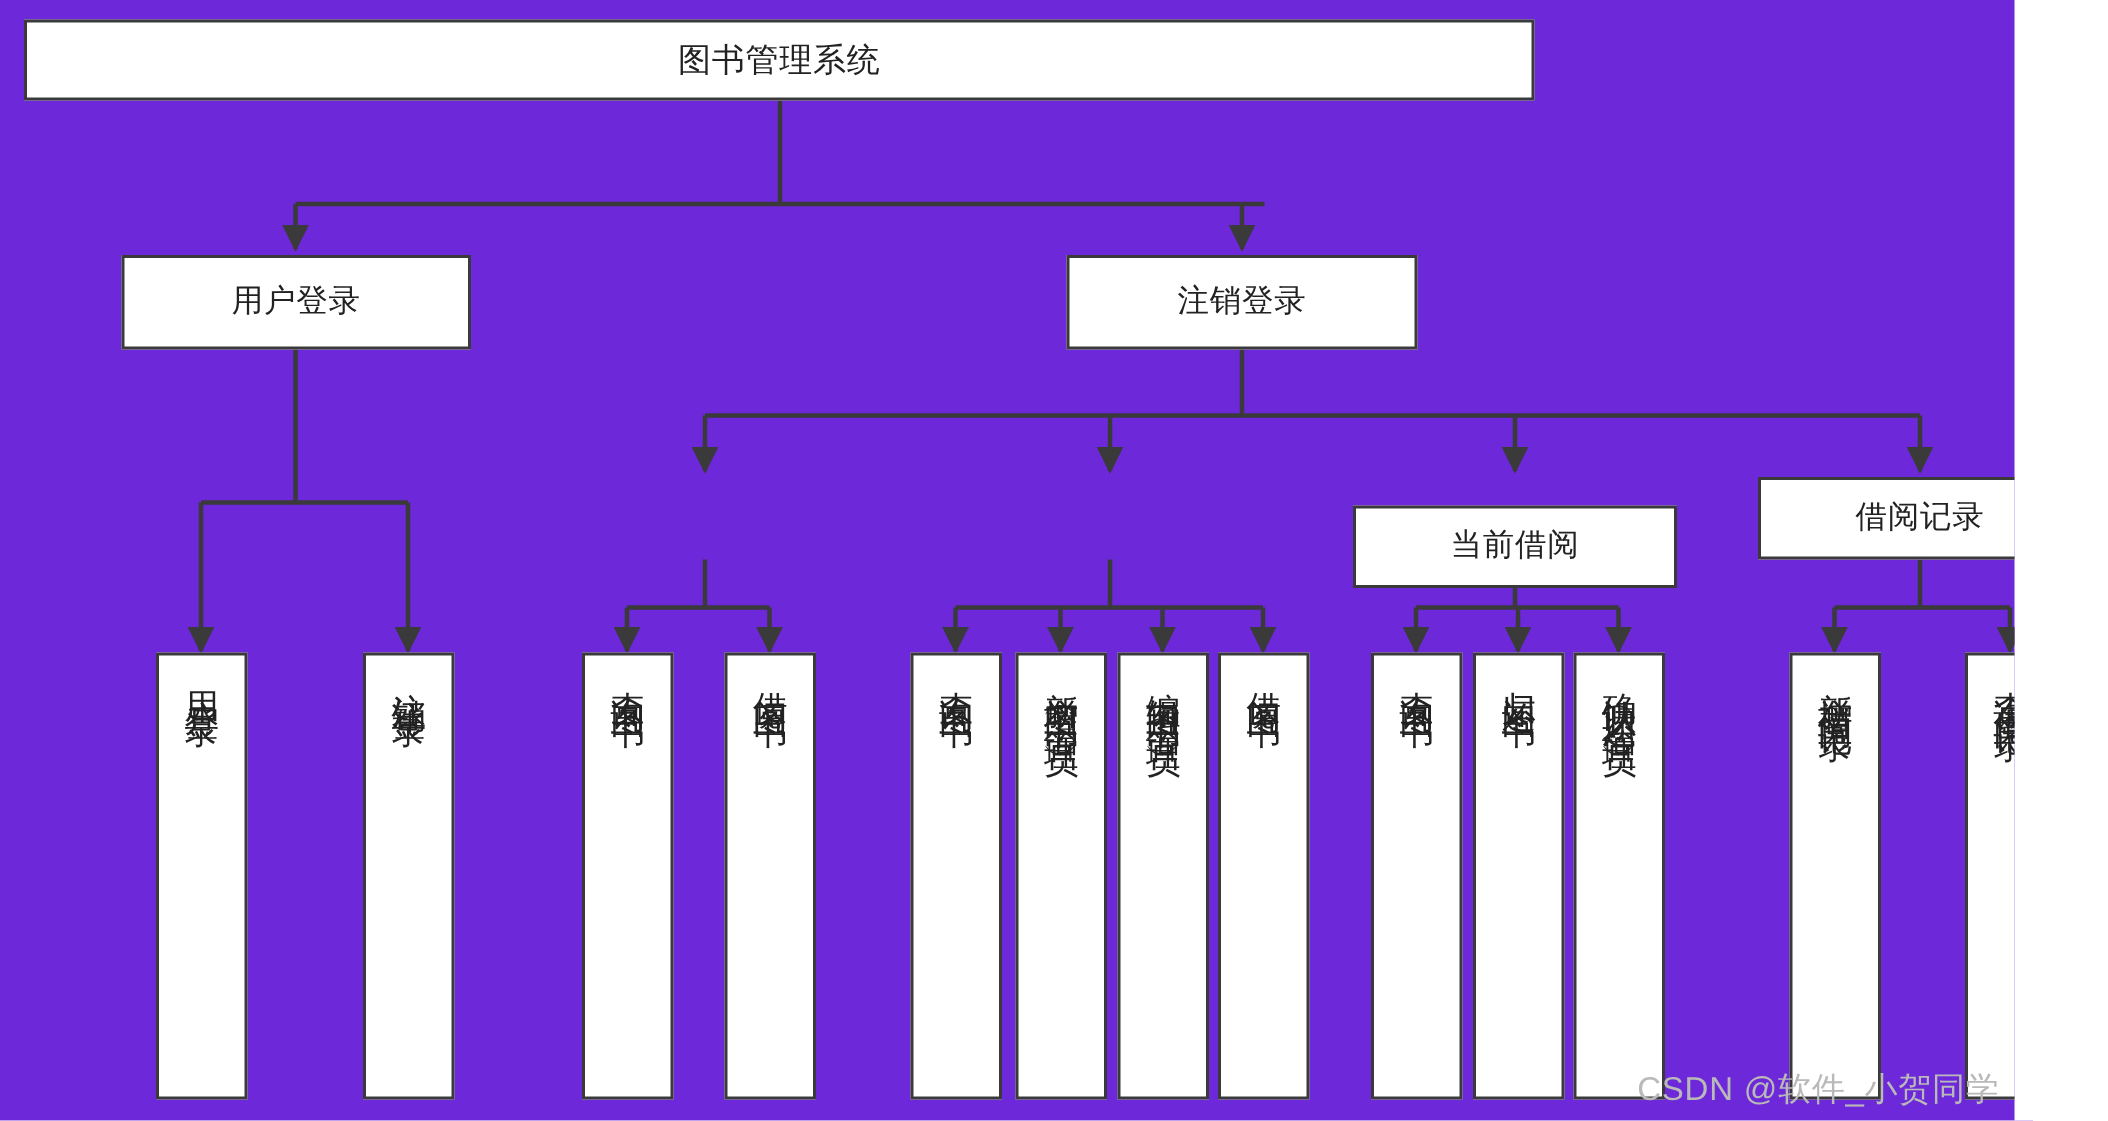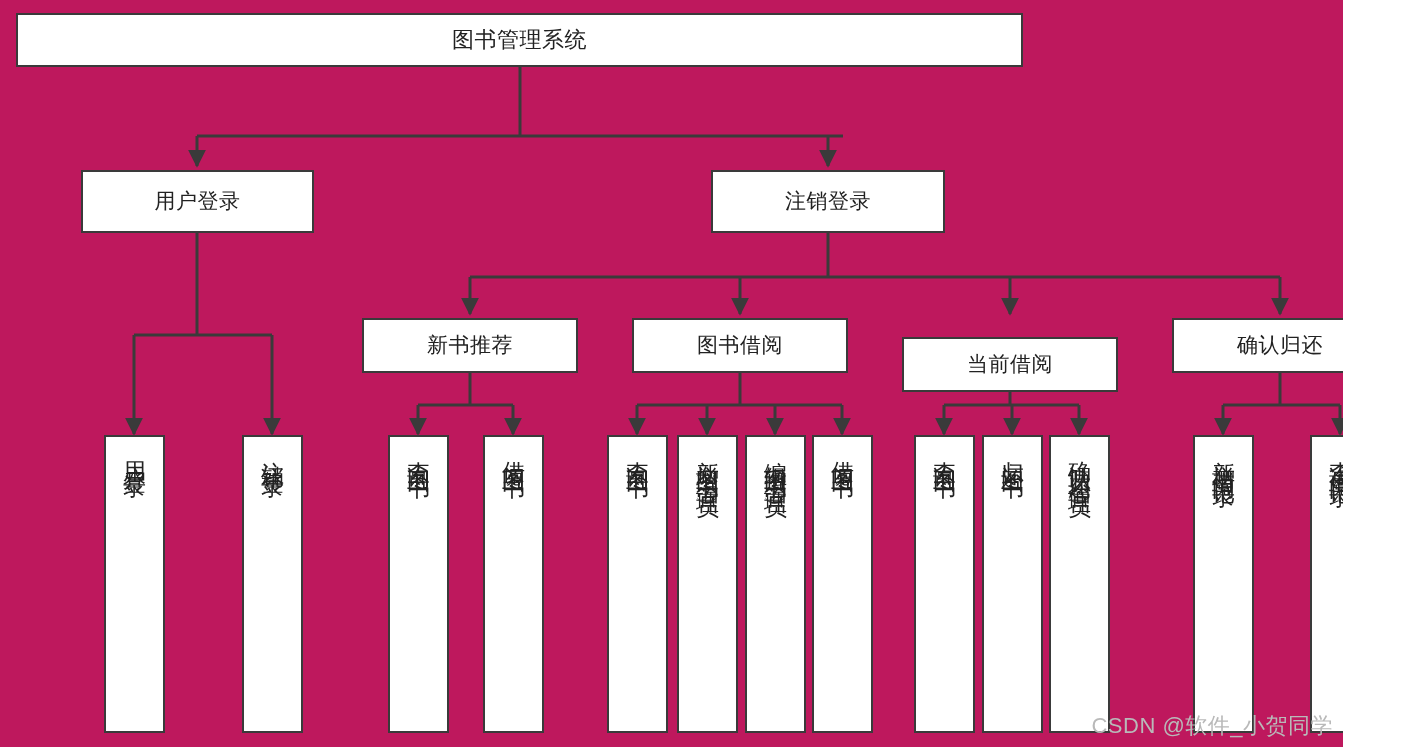--- a/index.html
+++ b/index.html
@@ -7,21 +7,21 @@
     padding: 0;
     background: #ffffff;
   }
   body {
     font-family: "Liberation Sans", "DejaVu Sans", sans-serif;
   }
   #canvas {
     position: relative;
     width: 1343px;
     height: 747px;
-    background: #be185d;
+    background: #6d28d9;
     overflow: hidden;
   }
   #connectors {
     position: absolute;
     left: 0;
     top: 0;
     width: 1405px;
     height: 747px;
     pointer-events: none;
   }
@@ -137,31 +137,25 @@
     <span class="label">图书管理系统</span>
   </div>
 
   <div class="node h" style="left:81px; top:170px; width:233px; height:63px;">
     <span class="label">用户登录</span>
   </div>
   <div class="node h" style="left:711px; top:170px; width:234px; height:63px;">
     <span class="label">注销登录</span>
   </div>
 
-  <div class="node h" style="left:362px; top:318px; width:216px; height:55px;">
-    <span class="label">新书推荐</span>
-  </div>
-  <div class="node h" style="left:632px; top:318px; width:216px; height:55px;">
-    <span class="label">图书借阅</span>
-  </div>
   <div class="node h" style="left:902px; top:337px; width:216px; height:55px;">
     <span class="label">当前借阅</span>
   </div>
   <div class="node h" style="left:1172px; top:318px; width:216px; height:55px;">
-    <span class="label">确认归还</span>
+    <span class="label">借阅记录</span>
   </div>
 
   <div class="node v" style="left:104px; top:435px; width:61px; height:298px;">
     <span class="label">用户登录</span>
   </div>
   <div class="node v" style="left:242px; top:435px; width:61px; height:298px;">
     <span class="label">注销登录</span>
   </div>
 
   <div class="node v" style="left:388px; top:435px; width:61px; height:298px;">

